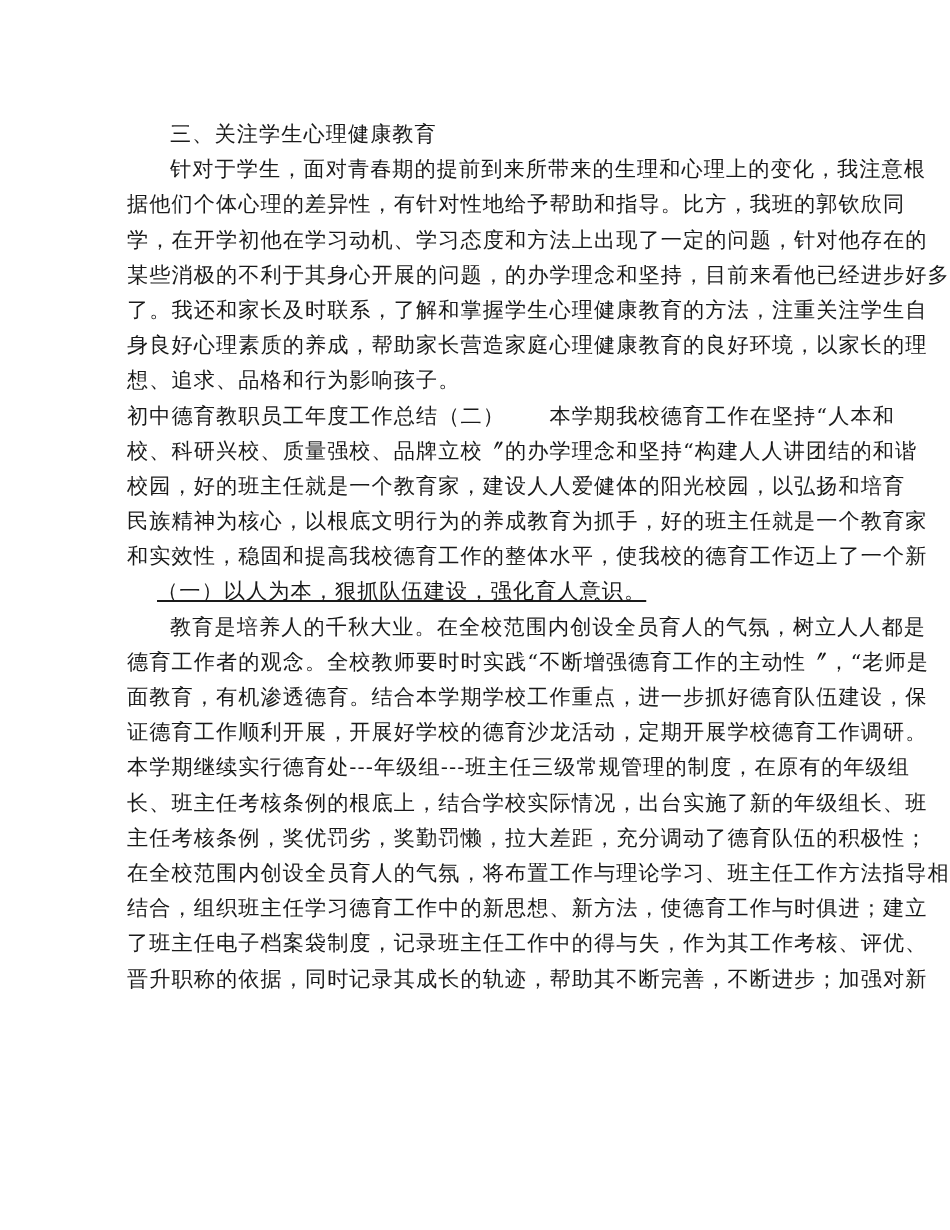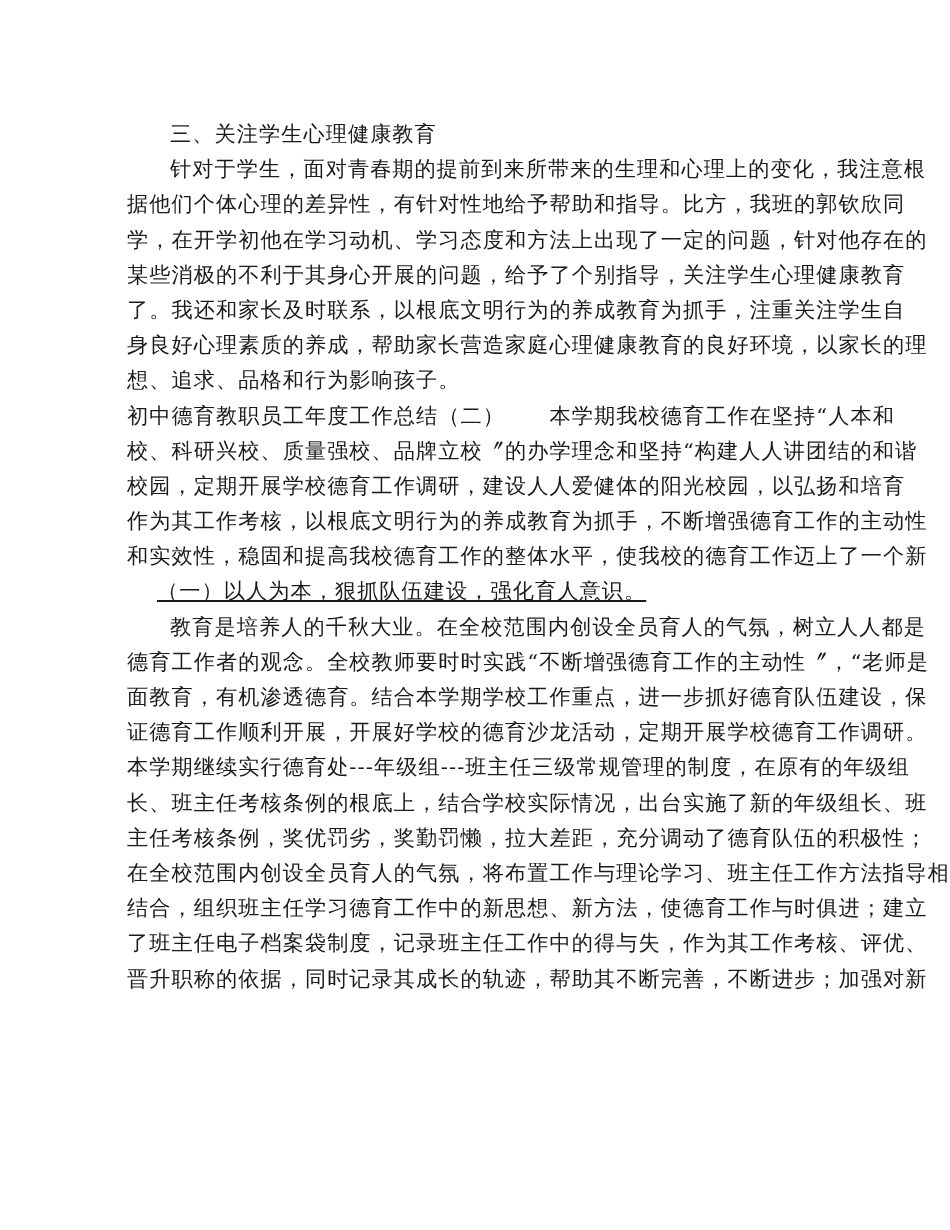--- a/index.html
+++ b/index.html
@@ -32,29 +32,29 @@
     .indent-sub { padding-left: 30px; text-decoration: underline; }
   </style>
 </head>
 <body>
 
 <div class="page">
   <div class="line indent">三、关注学生心理健康教育</div>
   <div class="line indent">针对于学生，面对青春期的提前到来所带来的生理和心理上的变化，我注意根</div>
   <div class="line">据他们个体心理的差异性，有针对性地给予帮助和指导。比方，我班的郭钦欣同</div>
   <div class="line">学，在开学初他在学习动机、学习态度和方法上出现了一定的问题，针对他存在的</div>
-  <div class="line">某些消极的不利于其身心开展的问题，给予了个别指导，关注学生心理健康教育</div>
-  <div class="line">了。我还和家长及时联系，以根底文明行为的养成教育为抓手，注重关注学生自</div>
+  <div class="line">某些消极的不利于其身心开展的问题，的办学理念和坚持，目前来看他已经进步好多</div>
+  <div class="line">了。我还和家长及时联系，了解和掌握学生心理健康教育的方法，注重关注学生自</div>
   <div class="line">身良好心理素质的养成，帮助家长营造家庭心理健康教育的良好环境，以家长的理</div>
   <div class="line">想、追求、品格和行为影响孩子。</div>
 
   <div class="line">初中德育教职员工年度工作总结（二）　　本学期我校德育工作在坚持“人本和</div>
   <div class="line">校、科研兴校、质量强校、品牌立校〞的办学理念和坚持“构建人人讲团结的和谐</div>
-  <div class="line">校园，定期开展学校德育工作调研，建设人人爱健体的阳光校园，以弘扬和培育</div>
-  <div class="line">作为其工作考核，以根底文明行为的养成教育为抓手，不断增强德育工作的主动性</div>
+  <div class="line">校园，好的班主任就是一个教育家，建设人人爱健体的阳光校园，以弘扬和培育</div>
+  <div class="line">民族精神为核心，以根底文明行为的养成教育为抓手，好的班主任就是一个教育家</div>
   <div class="line">和实效性，稳固和提高我校德育工作的整体水平，使我校的德育工作迈上了一个新</div>
 
   <div class="line indent-sub">（一）以人为本，狠抓队伍建设，强化育人意识。</div>
   <div class="line indent">教育是培养人的千秋大业。在全校范围内创设全员育人的气氛，树立人人都是</div>
   <div class="line">德育工作者的观念。全校教师要时时实践“不断增强德育工作的主动性〞，“老师是</div>
   <div class="line">面教育，有机渗透德育。结合本学期学校工作重点，进一步抓好德育队伍建设，保</div>
   <div class="line">证德育工作顺利开展，开展好学校的德育沙龙活动，定期开展学校德育工作调研。</div>
   <div class="line">本学期继续实行德育处---年级组---班主任三级常规管理的制度，在原有的年级组</div>
   <div class="line">长、班主任考核条例的根底上，结合学校实际情况，出台实施了新的年级组长、班</div>
   <div class="line">主任考核条例，奖优罚劣，奖勤罚懒，拉大差距，充分调动了德育队伍的积极性；</div>

